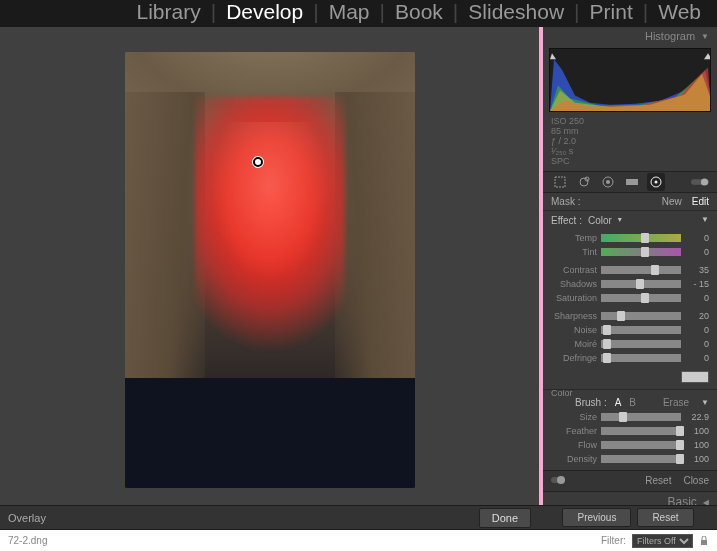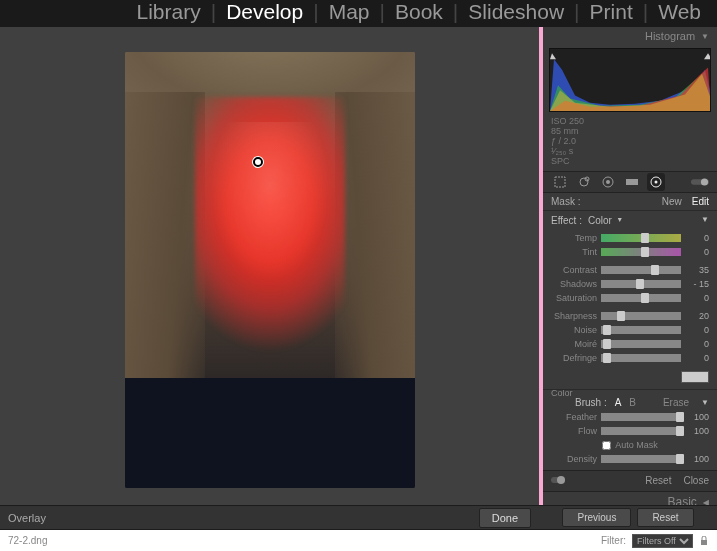--- a/index.html
+++ b/index.html
@@ -243,36 +243,39 @@
 
     <div class="sect">
       <div class="brushrow">
         <span>Brush :</span>
         <span class="a">A</span>
         <span class="b">B</span>
         <span class="b" style="margin-left:auto">Erase</span>
         <span style="font-size:8px;margin-left:4px">▼</span>
       </div>
       <div class="erow">
+          <span class="lbl">Size</span>
+          <div class="slider g3">
+            <div class="knob" style="left:22%"></div>
+          </div>
+          <span class="val">22.9</span>
+        </div>
+      <div class="erow">
           <span class="lbl">Feather</span>
           <div class="slider g3">
             <div class="knob" style="left:94%"></div>
           </div>
           <span class="val">100</span>
         </div>
       <div class="erow">
           <span class="lbl">Flow</span>
           <div class="slider g3">
             <div class="knob" style="left:94%"></div>
           </div>
           <span class="val">100</span>
-        </div>
-      <div class="amask">
-          <input type="checkbox" style="">
-          <span>Auto Mask</span>
         </div>
       <div class="erow">
           <span class="lbl">Density</span>
           <div class="slider g3">
             <div class="knob" style="left:94%"></div>
           </div>
           <span class="val">100</span>
         </div>
     </div>
 

